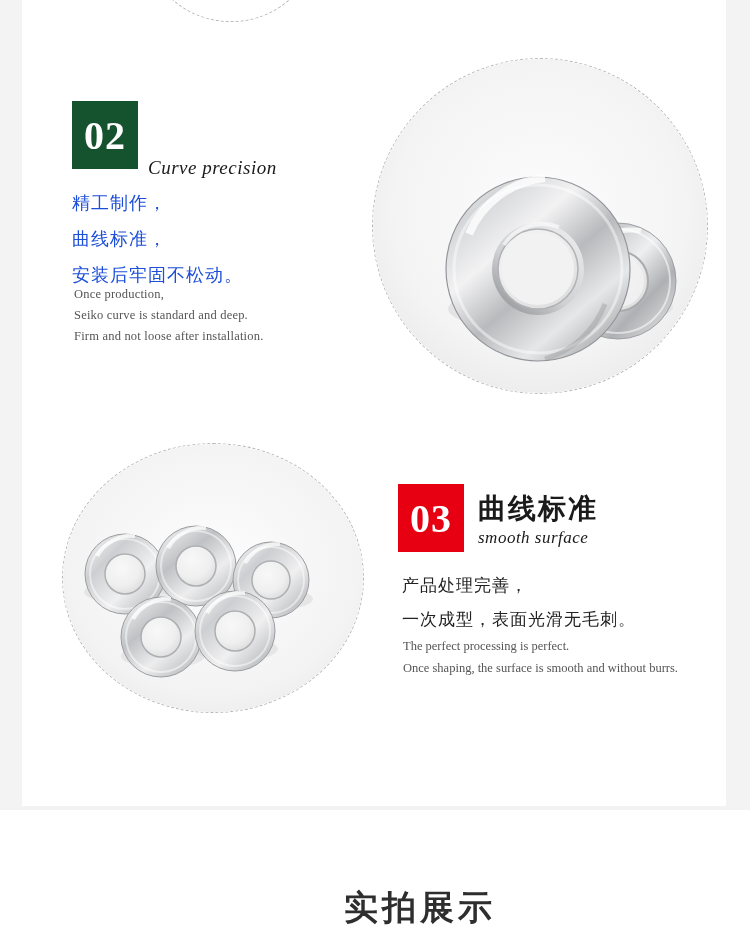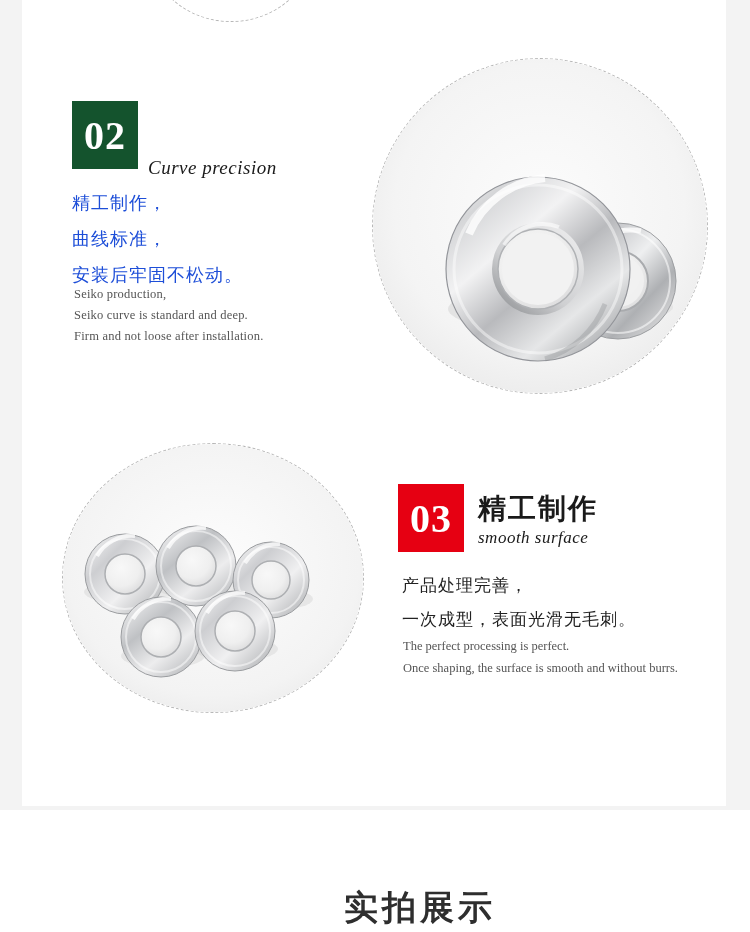--- a/index.html
+++ b/index.html
@@ -228,21 +228,21 @@
     <div class="sec02-badge">02</div>
     <div class="sec02-sub">Curve precision</div>
 
     <div class="sec02-cn">
       <div>精工制作，</div>
       <div>曲线标准，</div>
       <div>安装后牢固不松动。</div>
     </div>
 
     <div class="sec02-en">
-      <div>Seiko production,</div>
+      <div>Once production,</div>
       <div>Seiko curve is standard and deep.</div>
       <div>Firm and not loose after installation.</div>
     </div>
 
     <div class="circle circle-02">
       <svg class="photo-svg" width="334" height="334" viewBox="0 0 334 334">
         <defs>
           <radialGradient id="bgGrad02" cx="50%" cy="45%" r="62%">
             <stop offset="0%" stop-color="#fcfcfc"></stop>
             <stop offset="70%" stop-color="#f4f4f4"></stop>
@@ -295,21 +295,21 @@
           <circle cx="165" cy="210" r="40" fill="url(#holeShade)" stroke="#b0b2b5" stroke-width="1.5"></circle>
           <circle cx="165" cy="210" r="36" fill="#f2f2f2"></circle>
           <path d="M96 175 A92 92 0 0 1 172 119" fill="none" stroke="#ffffff" stroke-width="8" opacity="0.8"></path>
           <path d="M232 245 A92 92 0 0 1 172 300" fill="none" stroke="#8d8f93" stroke-width="5" opacity="0.35"></path>
           <path d="M131 186 A46 46 0 0 1 186 168" fill="none" stroke="#ffffff" stroke-width="4" opacity="0.6"></path>
         </g>
       </svg>
     </div>
 
     <div class="sec03-badge">03</div>
-    <div class="sec03-title">精工制作</div>
+    <div class="sec03-title">曲线标准</div>
     <div class="sec03-sub">smooth surface</div>
 
     <div class="sec03-cn">
       <div>产品处理完善，</div>
       <div>一次成型，表面光滑无毛刺。</div>
     </div>
 
     <div class="sec03-en">
       <div>The perfect processing is perfect.</div>
       <div>Once shaping, the surface is smooth and without burrs.</div>

